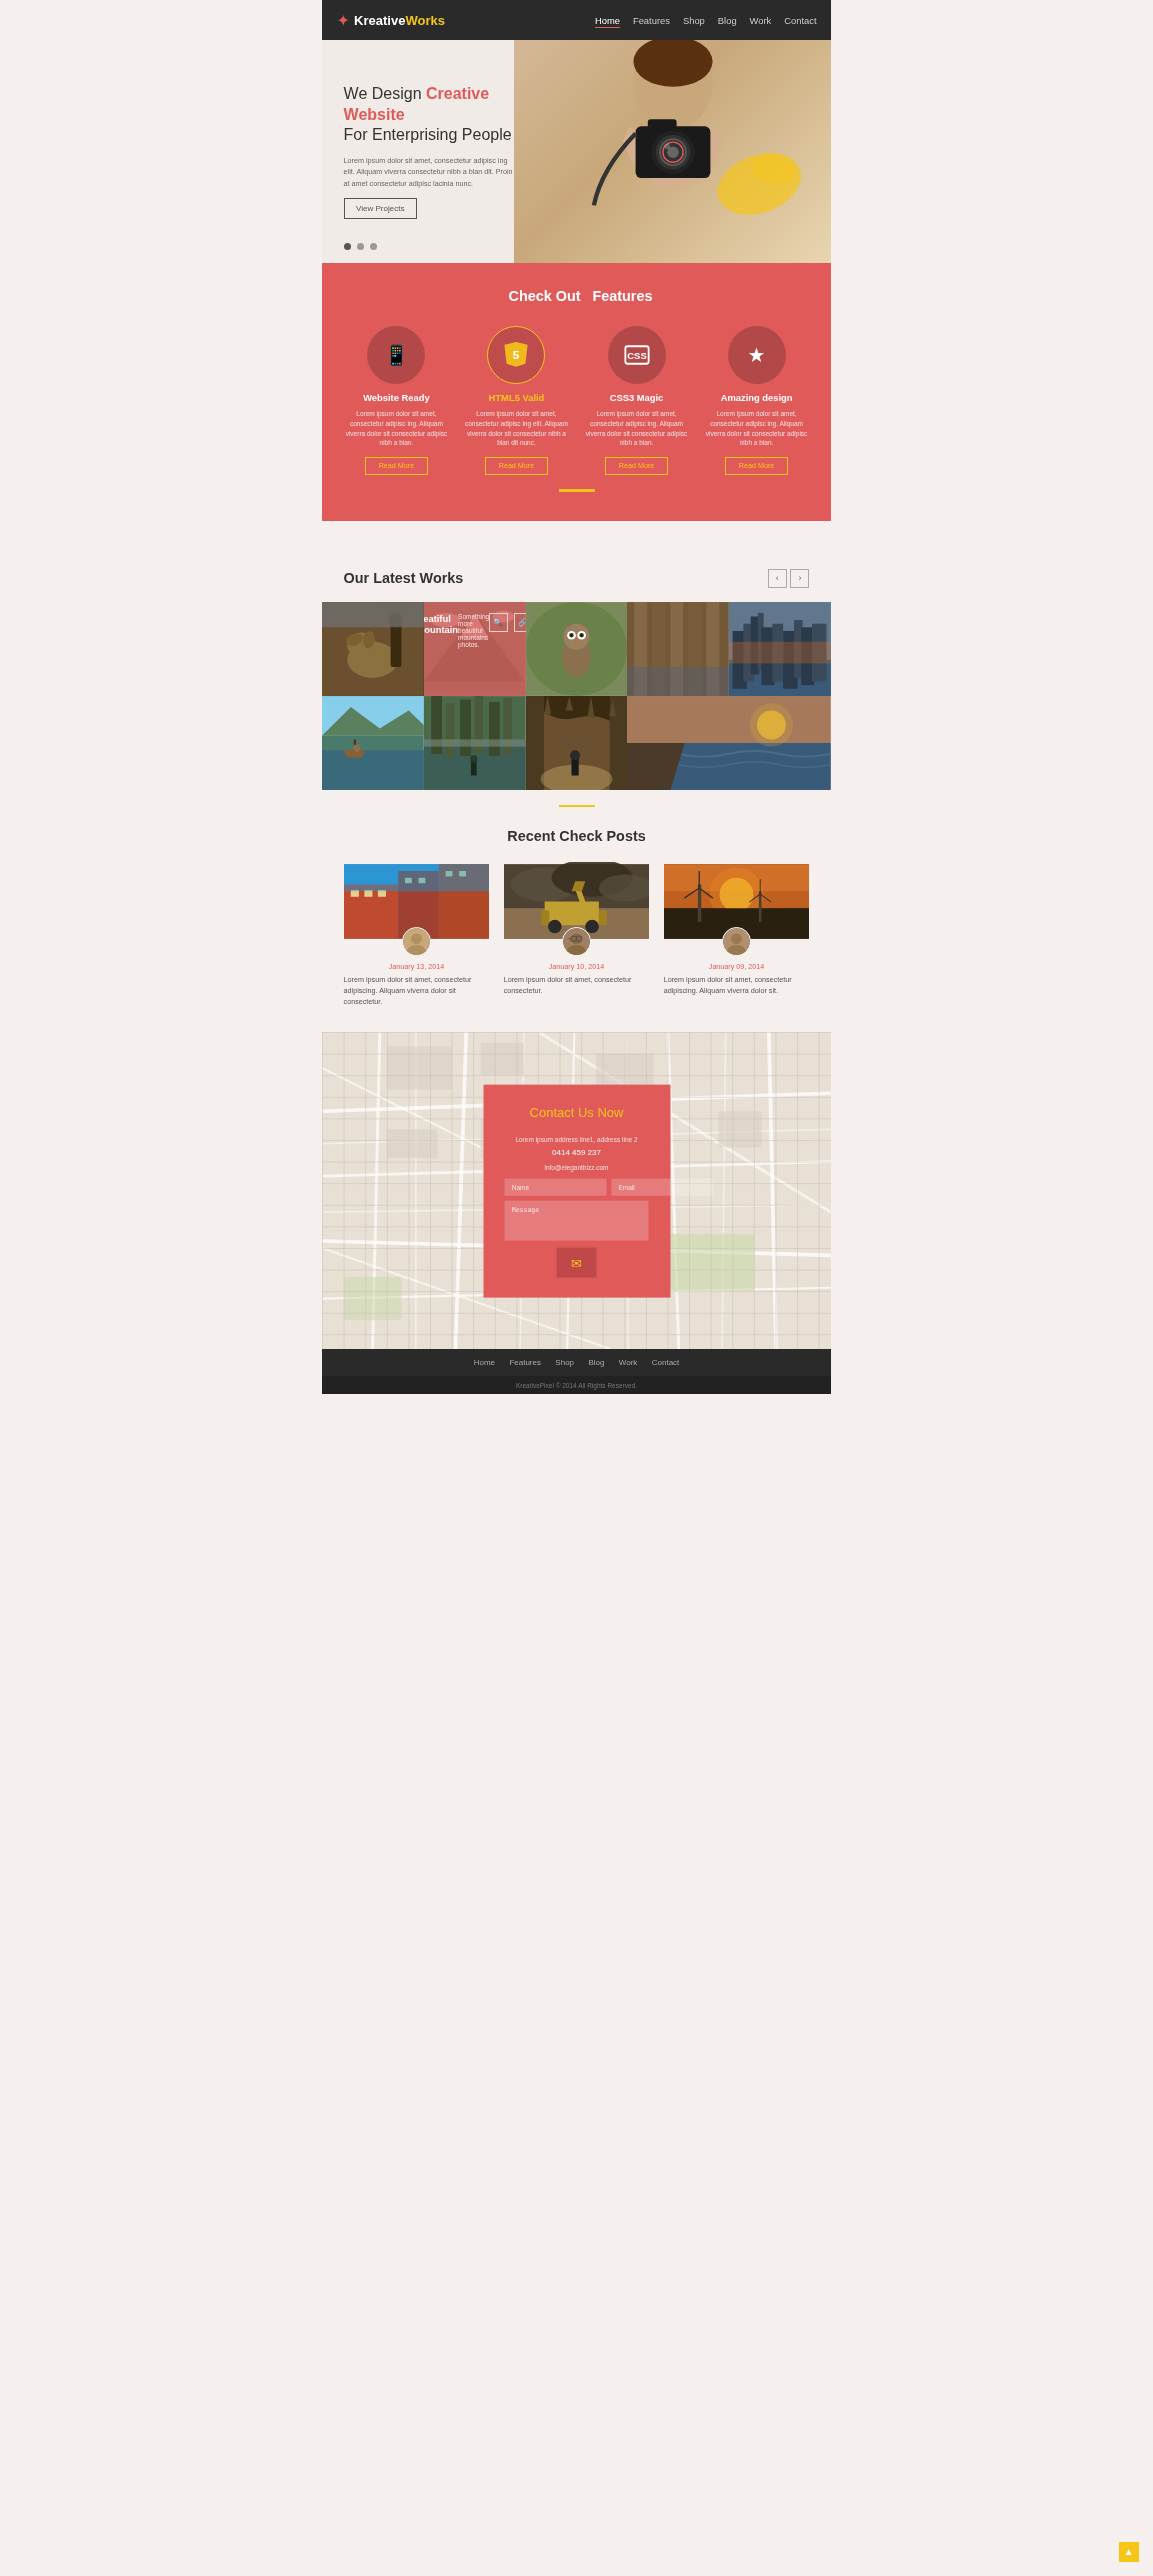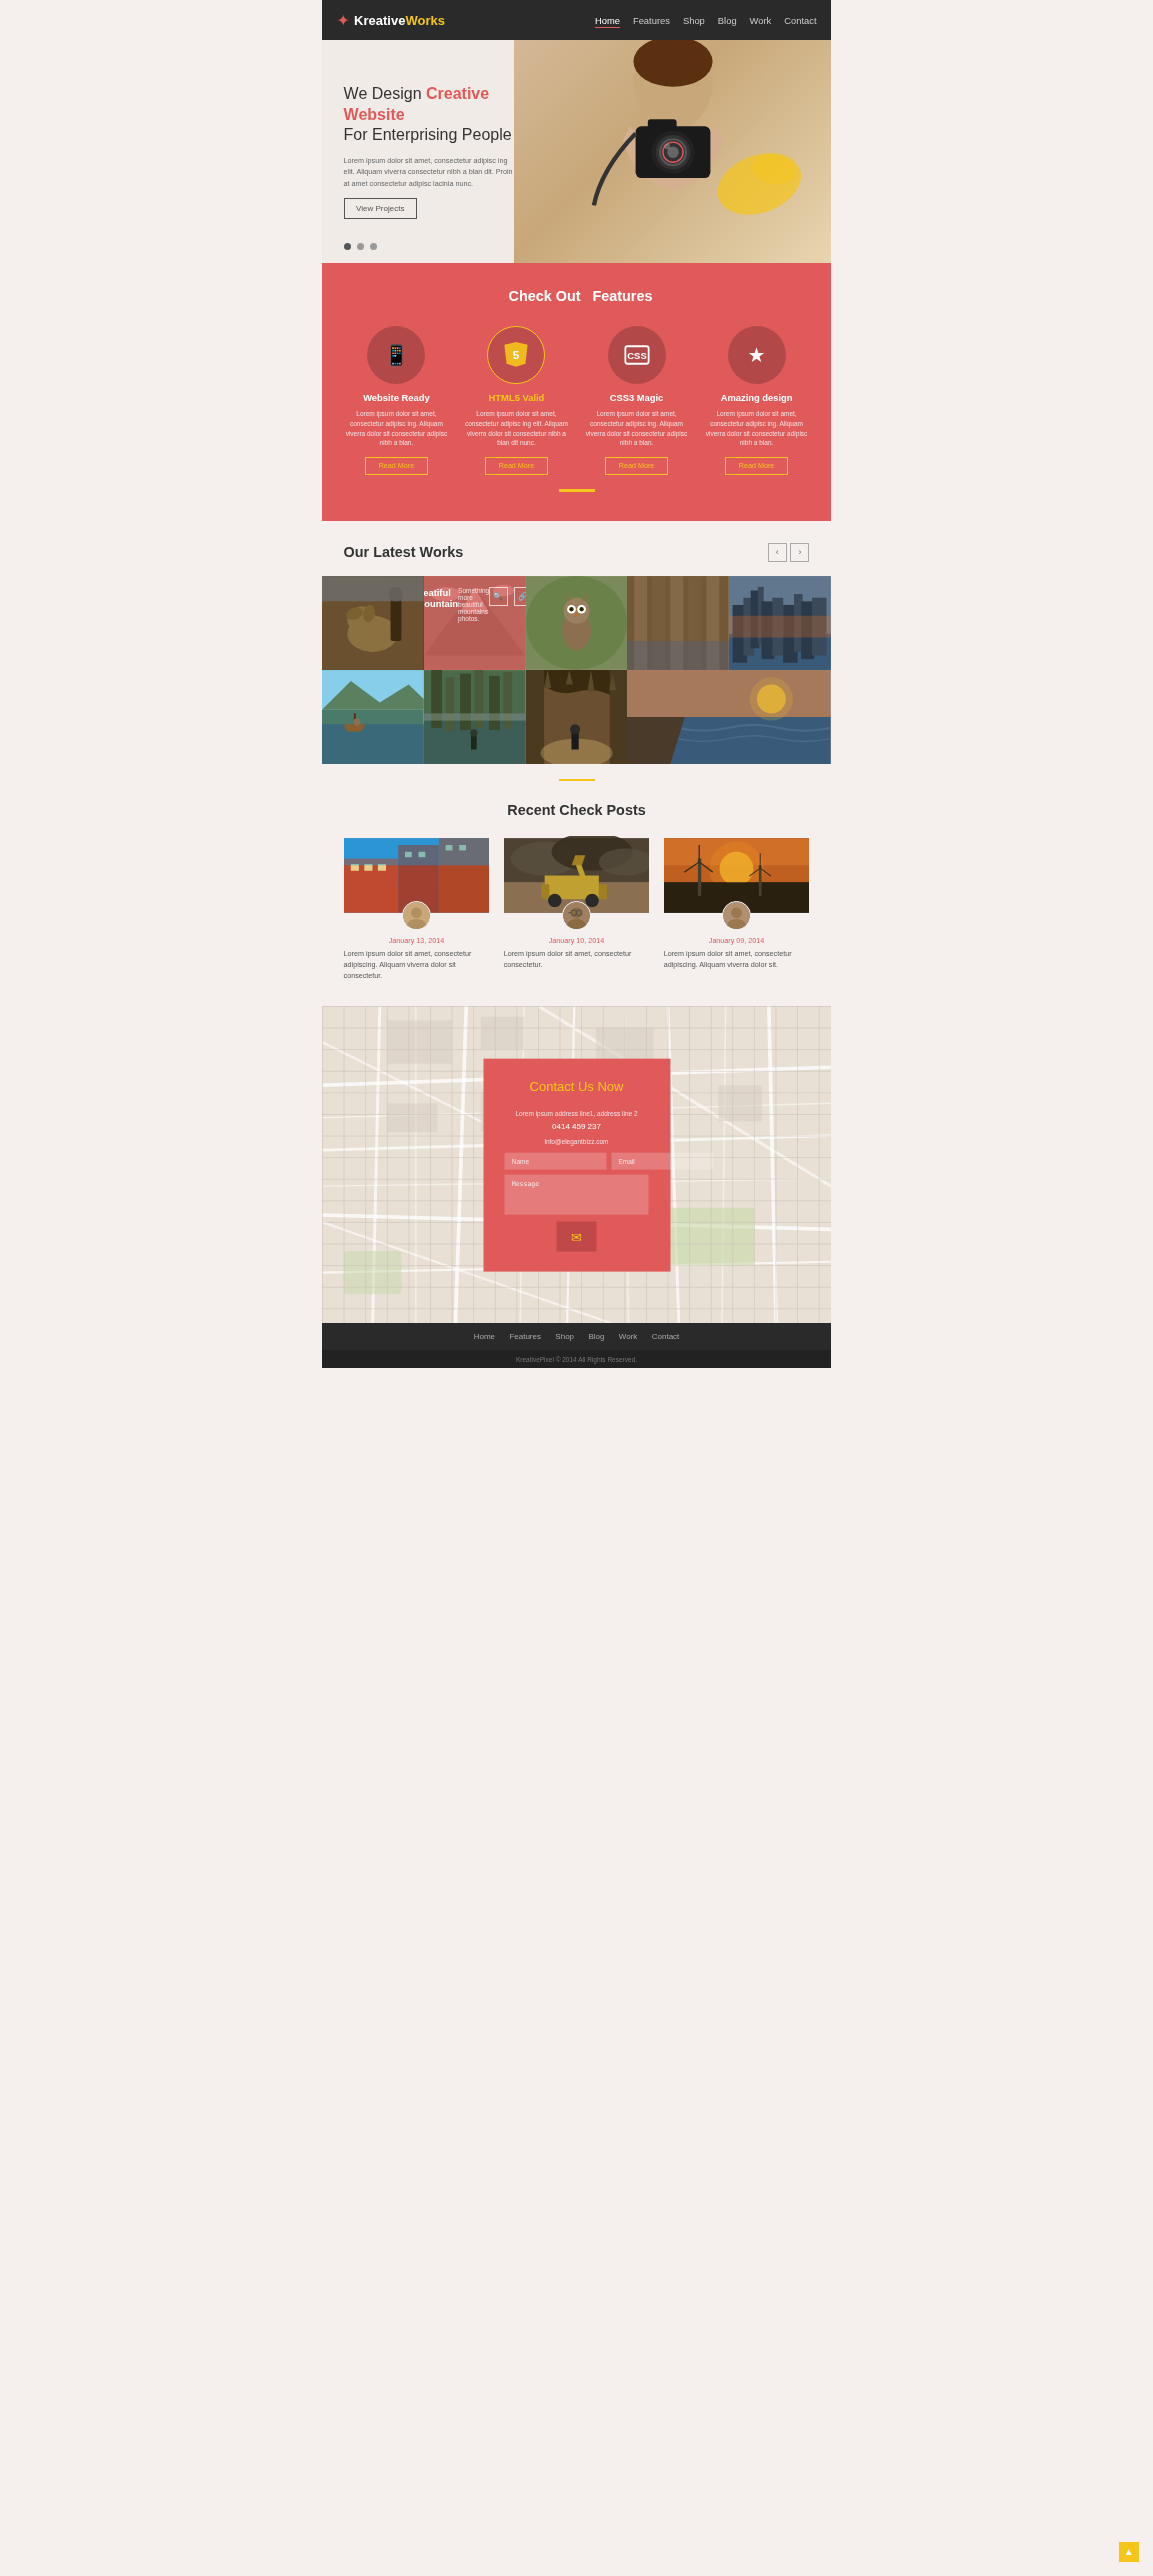--- a/index.html
+++ b/index.html
@@ -175,20 +175,21 @@
     
     .works-section {
       background: #f5f0ee;
       padding: 21.6px 0 0;
     }
     .works-header {
       display: flex;
       align-items: center;
       justify-content: space-between;
       padding: 0 21.6px 14.4px;
+      margin-top: 26px;
     }
     .works-title {
       font-size: 14.4px;
       color: #333;
       font-weight: 300;
     }
     .works-title span { font-weight: bold; }
     .works-nav {
       display: flex;
       gap: 3.6px;

